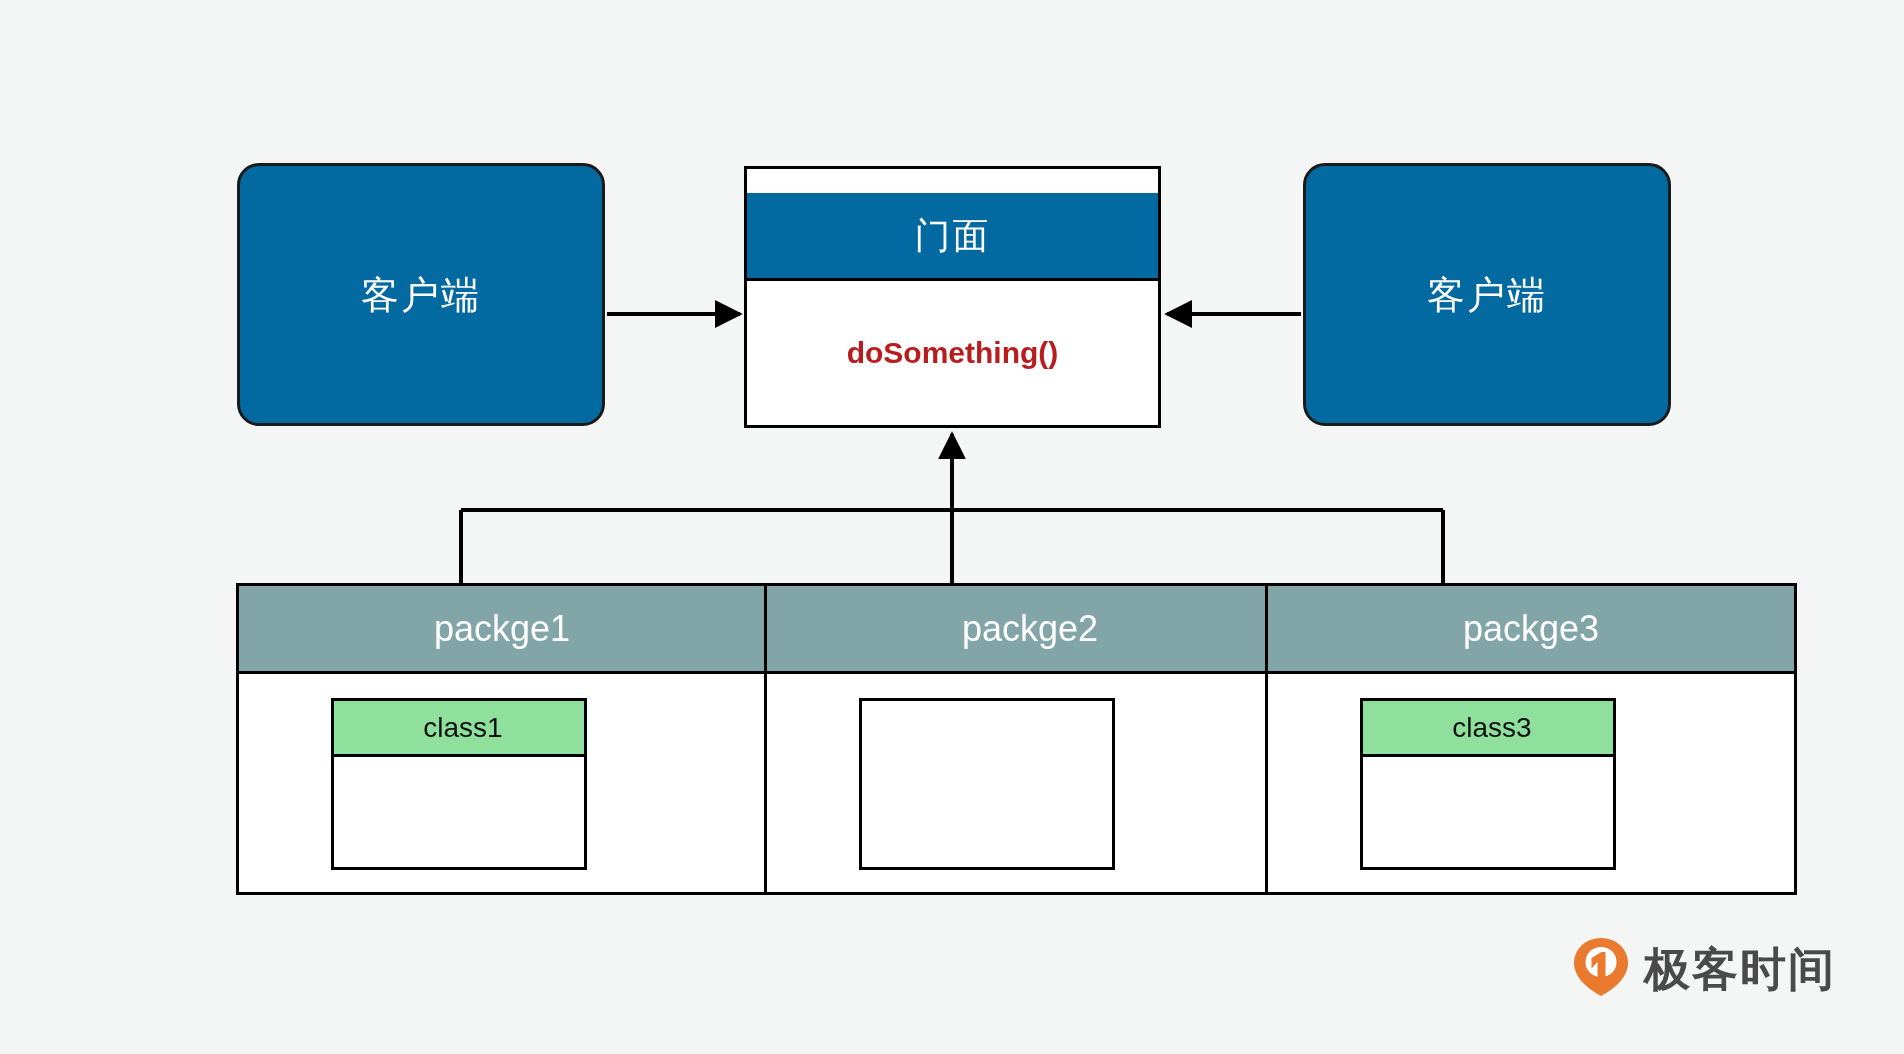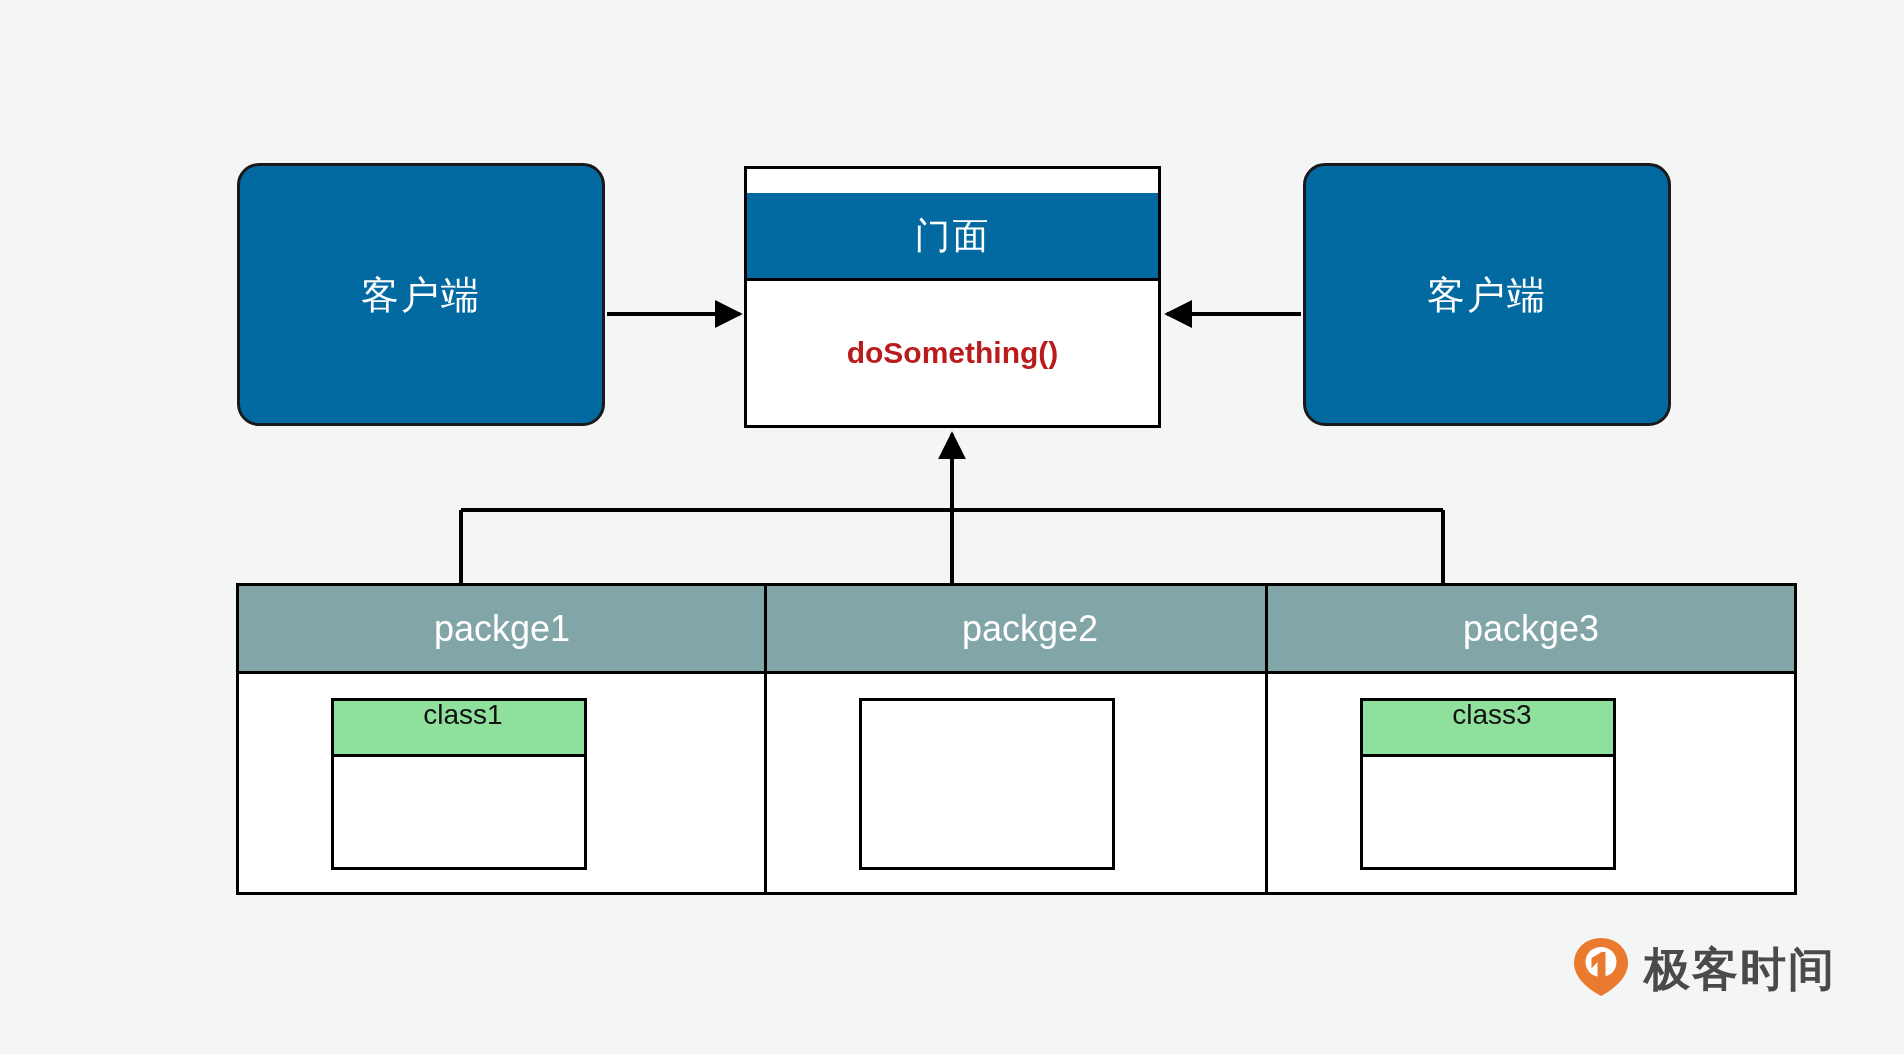--- a/index.html
+++ b/index.html
@@ -127,21 +127,21 @@
     box-sizing: border-box;
     background: #ffffff;
     display: flex;
     flex-direction: column;
   }
   .class-header {
     background: #8ee09c;
     height: 56px;
     border-bottom: 3px solid #000000;
     display: flex;
-    align-items: flex-start;
+    align-items: center;
     justify-content: center;
     box-sizing: border-box;
     padding-left: 8px;
   }
   .class-header .cls-label {
     color: #111111;
     font-size: 28px;
     line-height: 1;
   }
   .class-body {

